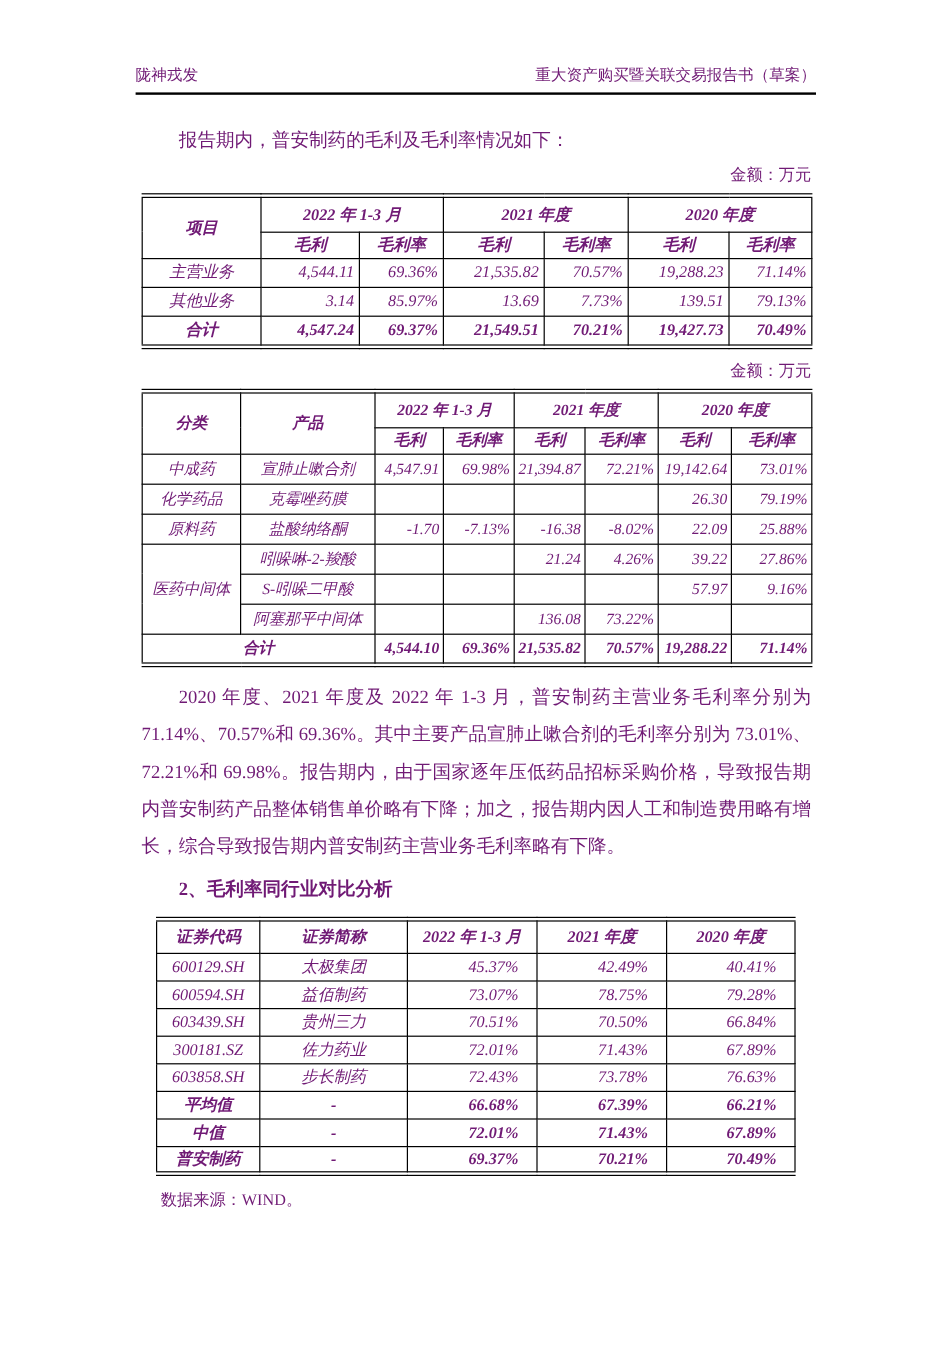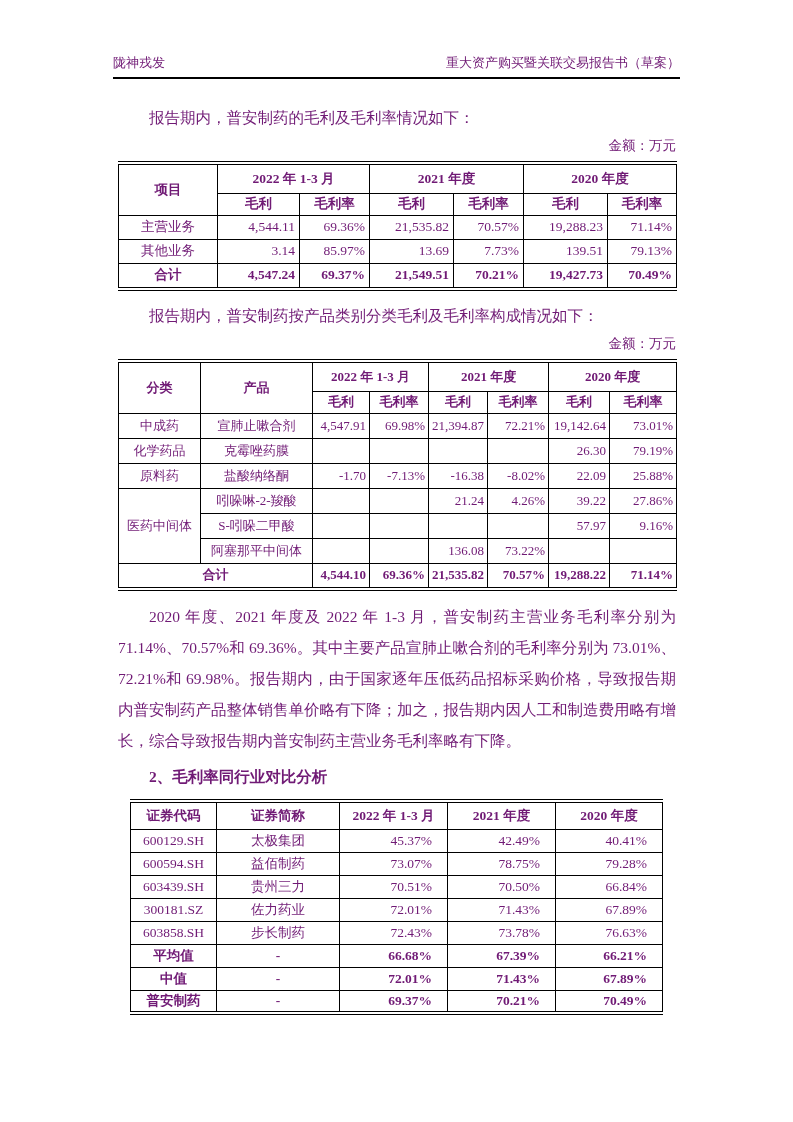--- a/index.html
+++ b/index.html
@@ -38,20 +38,21 @@
     margin-top:9px;
   }
   
   table {
     border-collapse:collapse;
     table-layout:fixed;
     width:558px;
     border-top:4px double #000;
     border-bottom:4px double #000;
     margin-top:6px;
+    font-style:italic;
   }
   th, td {
     border:1px solid #000;
     font-size:13.5px;
     padding:1px 4px;
     overflow:hidden;
     white-space:nowrap;
   }
   th { font-weight:bold; text-align:center; }
   td.c { text-align:center; }
@@ -164,21 +165,20 @@
           <td class="n">4,547.24</td>
           <td class="n">69.37%</td>
           <td class="n">21,549.51</td>
           <td class="n">70.21%</td>
           <td class="n">19,427.73</td>
           <td class="n">70.49%</td>
         </tr>
       </tbody>
     </table>
 
-    <p class="intro intro2">报告期内，普安制药按产品类别分类毛利及毛利率构成情况如下：</p>
     <div class="unit-label">金额：万元</div>
 
     <table class="t2">
       <colgroup>
         <col style="width:82px">
           <col style="width:112px">
           <col style="width:57px">
           <col style="width:59px">
         <col style="width:59px">
           <col style="width:61px">
@@ -343,17 +343,18 @@
         <tr class="data bold">
           <td class="c">普安制药</td>
           <td class="c">-</td>
           <td class="n">69.37%</td>
           <td class="n">70.21%</td>
           <td class="n">70.49%</td>
         </tr>
       </tbody>
     </table>
 
+    <p class="source-note">数据来源：WIND。</p>
 
   </div>
 
 
 </div>
 
 </body></html>

